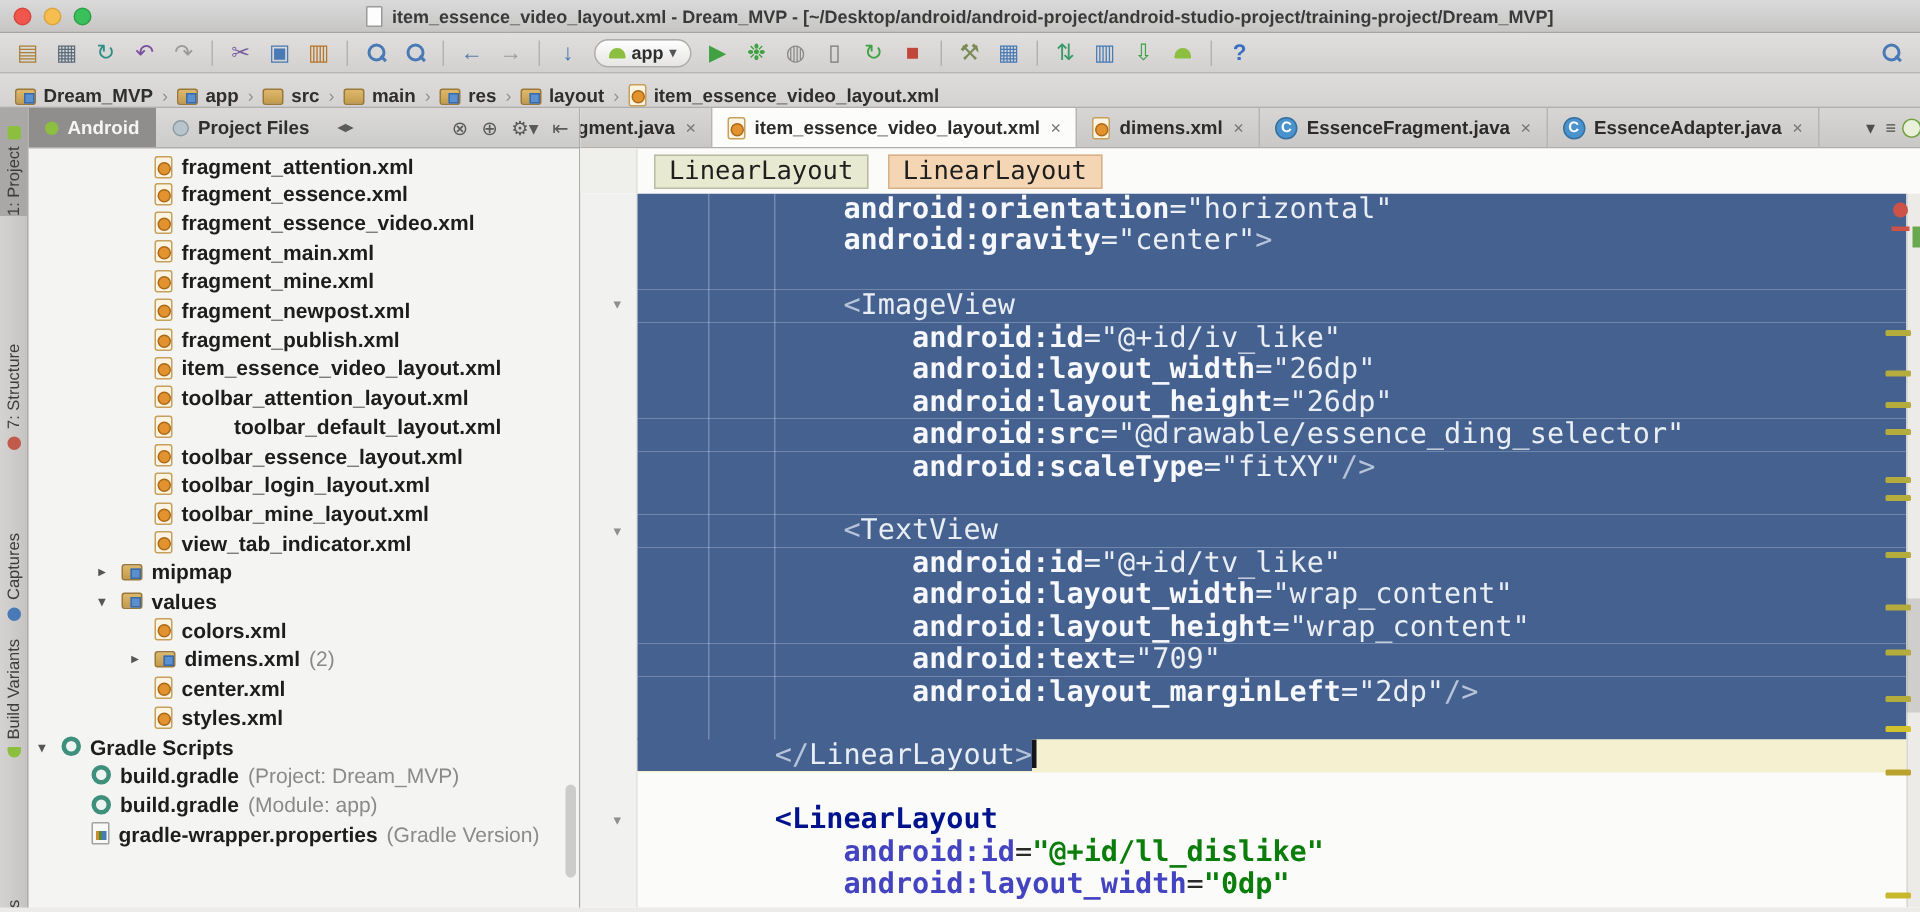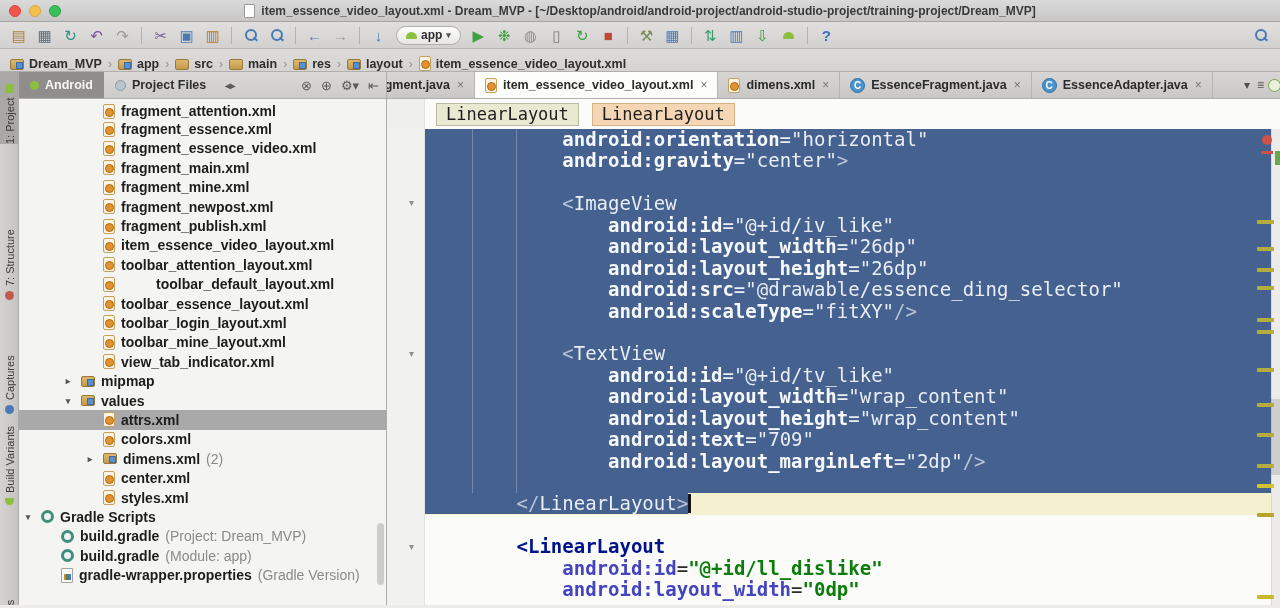--- a/index.html
+++ b/index.html
@@ -321,24 +321,20 @@
         <div class="trow" style="padding-left: 42px;">
           <span class="tarrow">▸</span>
           <span class="i-folder badge"></span>
           <span>mipmap</span>
         </div>
         <div class="trow" style="padding-left: 42px;">
           <span class="tarrow">▾</span>
           <span class="i-folder badge"></span>
           <span>values</span>
         </div>
-        <div class="trow sel" style="padding-left: 84px;">
-          <span class="i-xml"></span>
-          <span>attrs.xml</span>
-        </div>
         <div class="trow" style="padding-left: 84px;">
           <span class="i-xml"></span>
           <span>colors.xml</span>
         </div>
         <div class="trow" style="padding-left: 64px;">
           <span class="tarrow">▸</span>
           <span class="i-folder badge"></span>
           <span>dimens.xml</span>
           <span class="tnote">(2)</span>
         </div>

